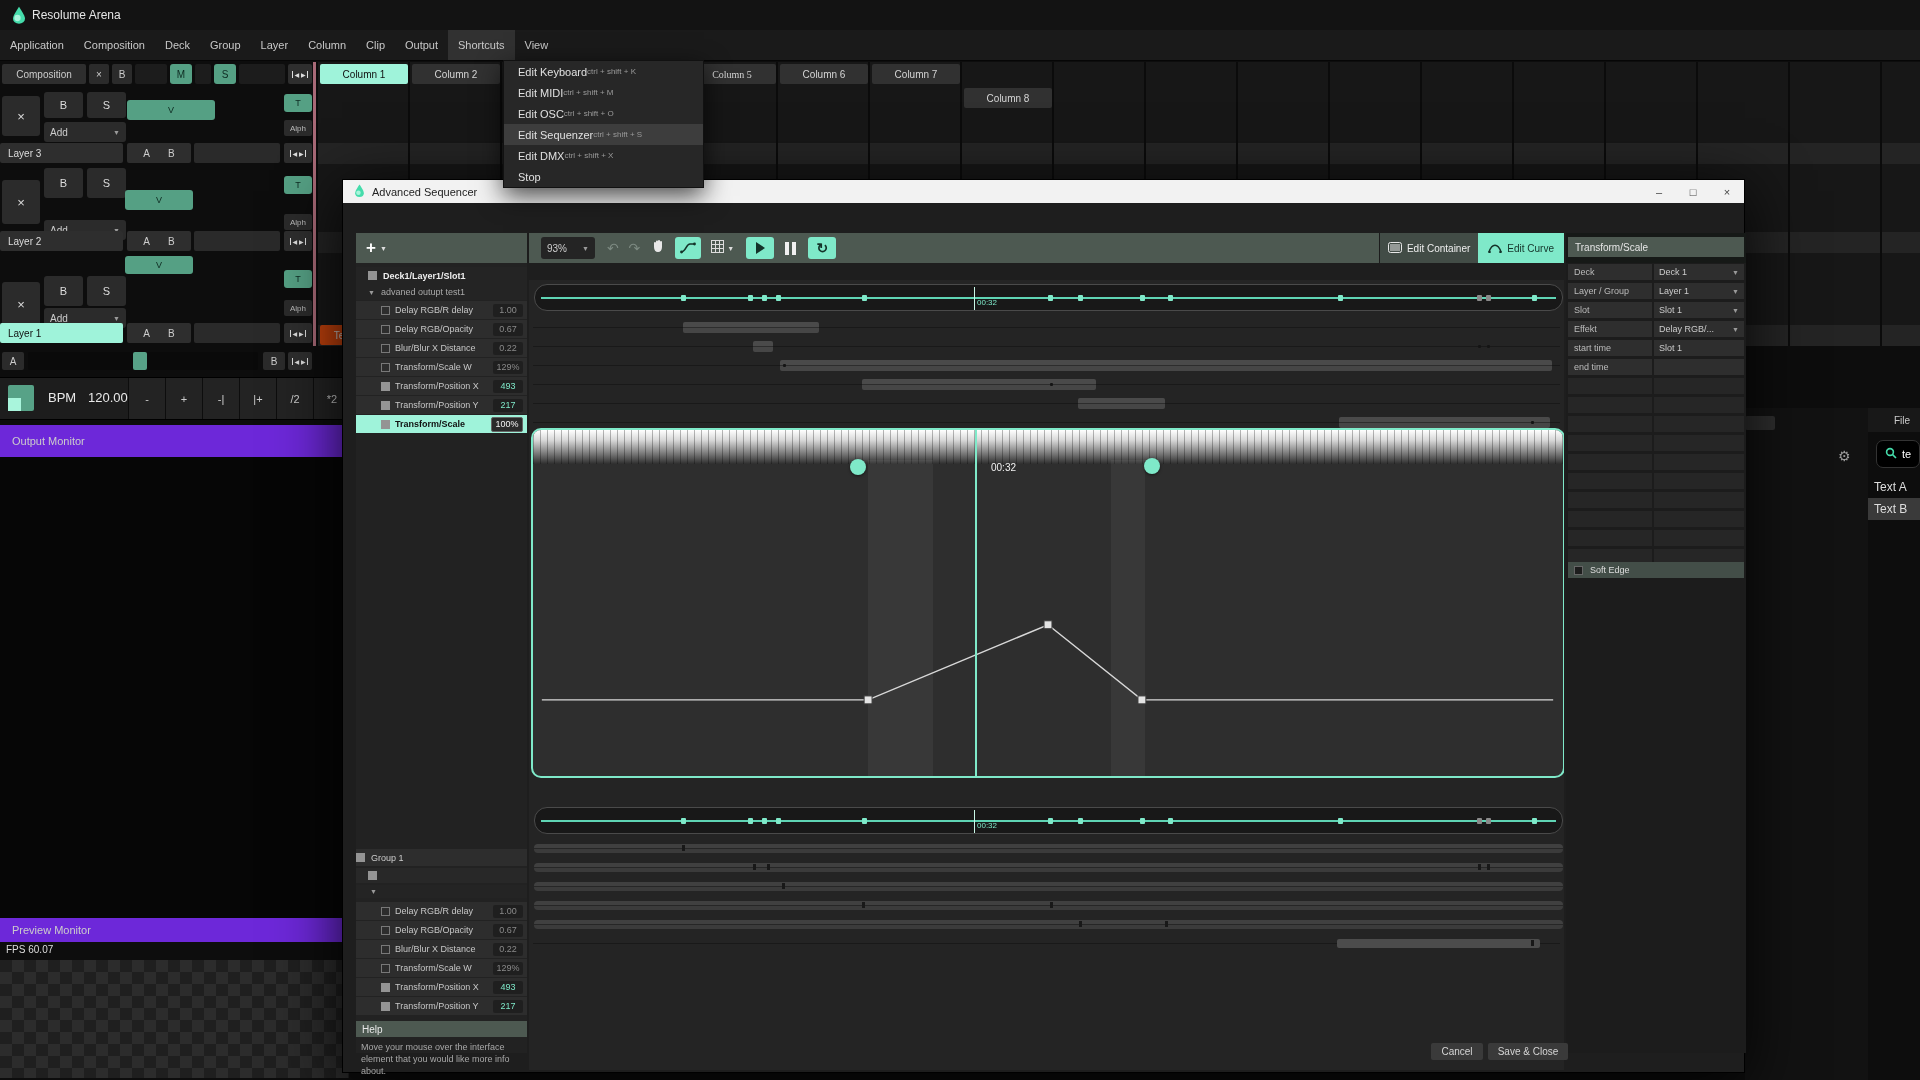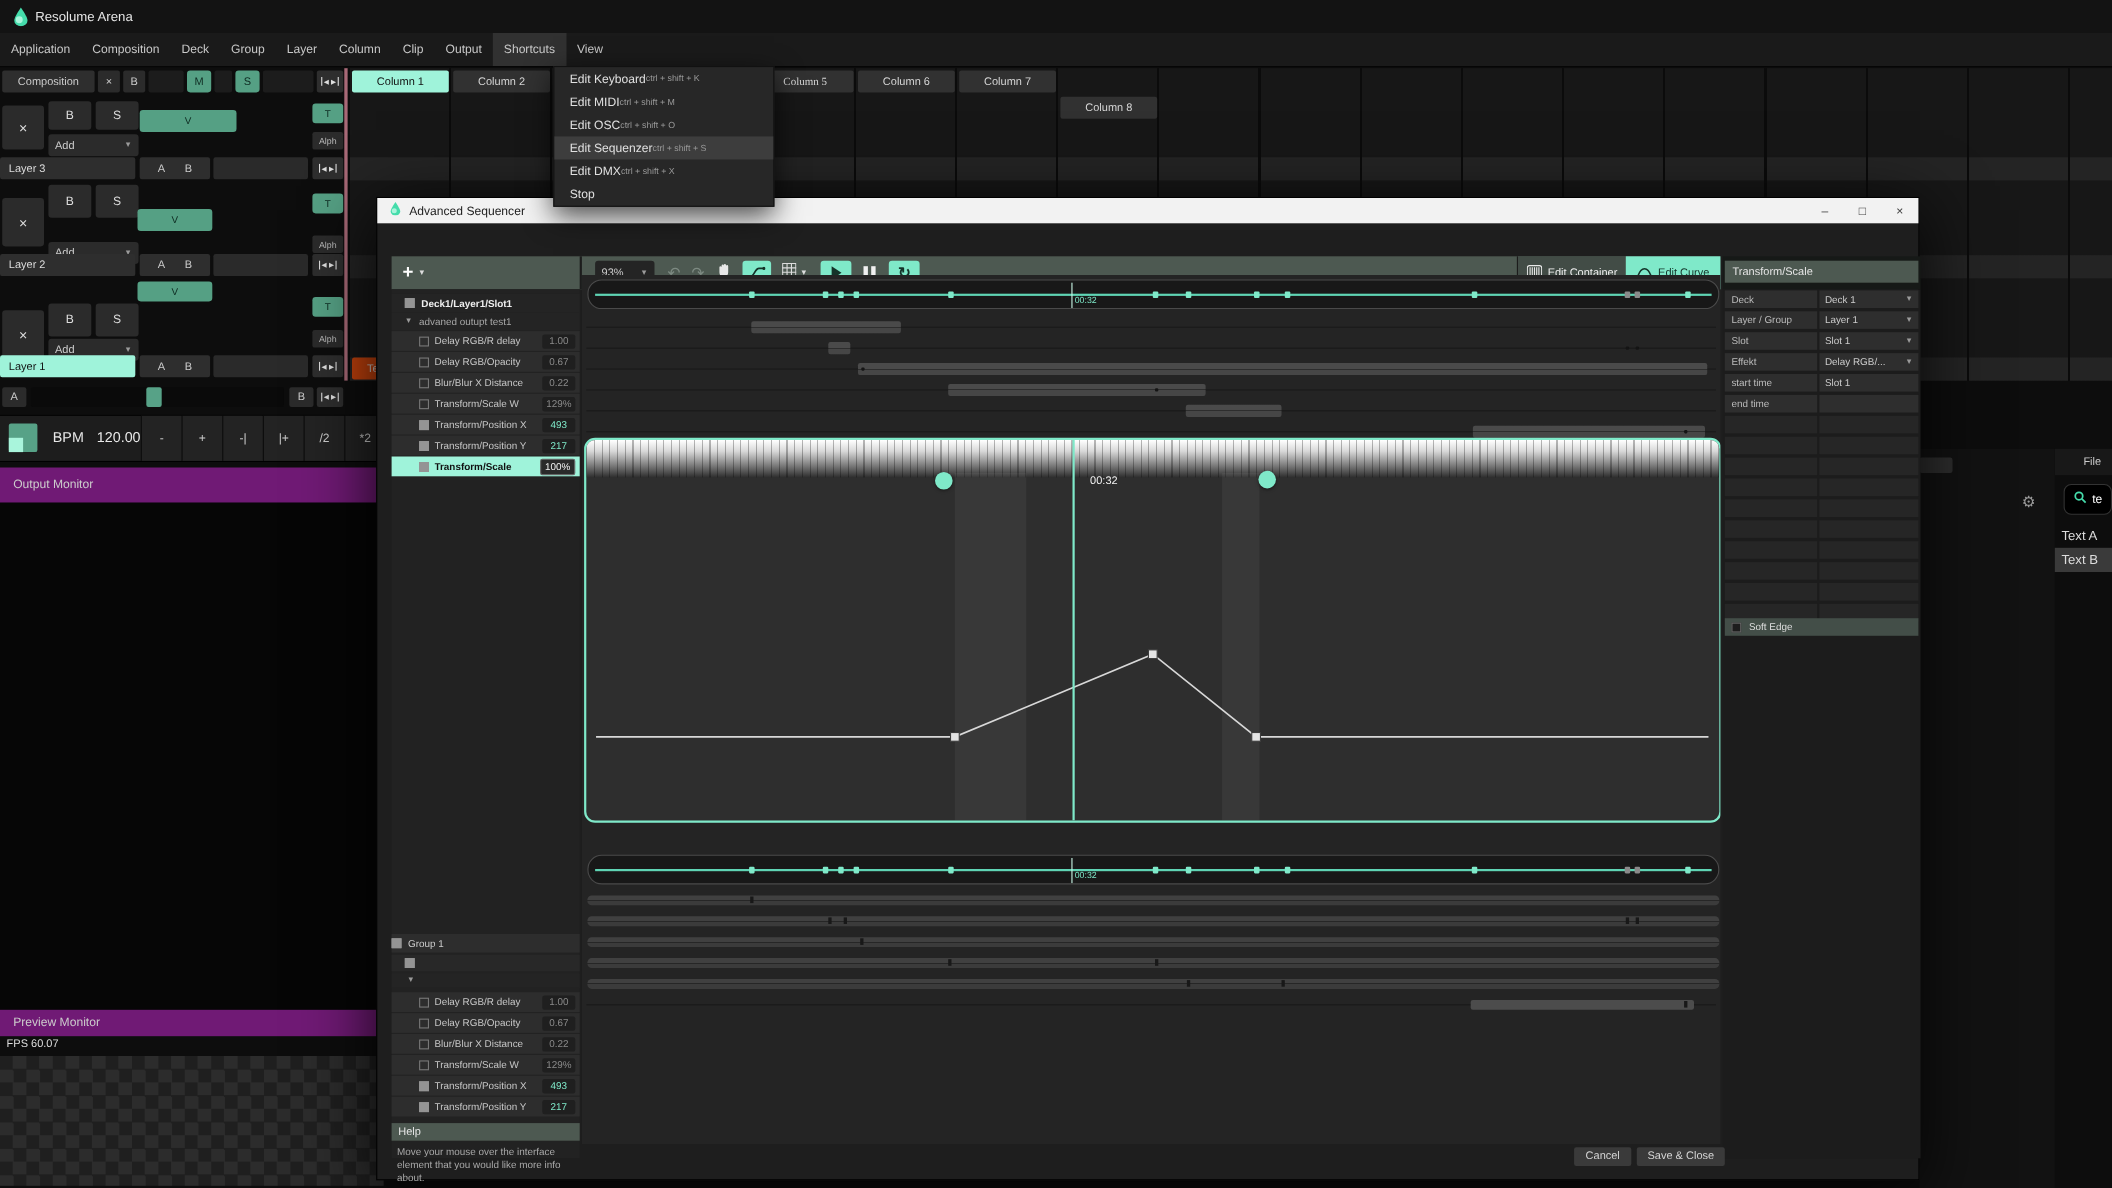--- a/index.html
+++ b/index.html
@@ -34,37 +34,37 @@
   .caret{font-size:7px;color:#9a9a9a}
   
   .ddmenu{left:503px;top:60px;width:201px;background:#272727;z-index:60;box-shadow:0 8px 24px rgba(0,0,0,.7);border:1px solid #111;box-sizing:border-box}
   .dd-item{height:21px;display:flex;align-items:center;justify-content:flex-start;padding:0 10px 0 14px;font-size:11px;color:#e0e0e0}
   .dd-item .sc{font-size:8px;color:#9a9a9a}
   .dd-item.active{background:#3d3d3d}
   
   .xfader-track{left:28px;top:352px;width:230px;height:18px;background:#0a0a0a;border-radius:2px}
   .bpmrow{left:0;top:377px;width:349px;height:41px;background:#1d1d1d;border-top:1px solid #000;border-bottom:1px solid #000}
   .bpmbtn{position:absolute;top:0;height:41px;width:36px;border-left:1px solid #0d0d0d;display:flex;align-items:center;justify-content:center;font-size:11px;color:#ccc;background:#232323}
-  .monhdr{background:#701a75;display:flex;align-items:center;padding-left:12px;font-size:11px;color:#ccc}
+  .monhdr{background:#6d28d9;display:flex;align-items:center;padding-left:12px;font-size:11px;color:#ccc}
   .checker{left:0;top:960px;width:349px;height:118px;background:repeating-conic-gradient(#2c2c2c 0% 25%,#1f1f1f 0% 50%);background-size:24px 24px}
   
   .seqwin{left:342px;top:179px;width:1403px;height:894px;background:#1e1e1e;z-index:40;box-shadow:0 12px 60px rgba(0,0,0,.85);border:1px solid #000;box-sizing:border-box}
   .seq-titlebar{position:absolute;left:0;top:0;width:100%;height:23px;background:#f2f2f2;display:flex;align-items:center}
   .seq-title{font-size:11px;color:#222;margin-left:6px}
   .winctl{position:absolute;top:0;height:23px;width:34px;display:flex;align-items:center;justify-content:center;color:#444;font-size:11px}
   .seq-strip{position:absolute;left:0;top:23px;width:100%;height:30px;background:#121212}
   .tab{position:absolute;top:30px;height:23px;display:flex;align-items:center;justify-content:center;font-size:11px;color:#c0c0c0;background:#181818}
   .tab.active{background:#5d6b63;color:#eee}
   .newbuhne{position:absolute;left:16px;top:34px;width:164px;height:19px;background:#2b2b2b;border:1px solid #555;box-sizing:border-box;display:flex;align-items:center;justify-content:space-between;padding:0 6px;font-size:10px;color:#ccc}
   .toolbar{position:absolute;left:13px;top:53px;width:1208px;height:30px;background:#4d5951;display:flex;align-items:center}
   .tbtn{height:22px;border-radius:3px;display:flex;align-items:center;justify-content:center;flex:none}
   .tbtn.cy{background:#7fe9c9}
   .prophdr-wrap{position:absolute;left:1223px;top:53px;width:180px;height:30px;background:#161917}
   .leftpanel{position:absolute;left:13px;top:83px;width:171px;height:790px;background:#222}
-  .centerpanel{position:absolute;left:186px;top:70px;width:1035px;height:790px;background:#242424;overflow:hidden}
+  .centerpanel{position:absolute;left:186px;top:100px;width:1035px;height:790px;background:#242424;overflow:hidden}
   .rightpanel{position:absolute;left:1223px;top:83px;width:180px;height:790px;background:#1c1c1c}
   .lp-row{position:absolute;left:0;width:171px;display:flex;align-items:center;box-sizing:border-box}
   .param-row{height:18px;background:#2d2d2d;padding-left:25px;gap:5px}
   .param-row .pname{font-size:9px;color:#c7c7c7;white-space:nowrap;overflow:hidden;flex:1}
   .pval{width:30px;height:13px;background:#1f1f1f;border-radius:2px;display:flex;align-items:center;justify-content:center;font-size:9px;color:#8a8a8a;margin-right:4px;flex:none}
   .param-row.sel{background:#9ff3da}
   .param-row.sel .pname{color:#101010;font-weight:bold}
   .param-row.sel .pval{background:#2a2a2a;border:1px solid #666;color:#f2f2f2}
   .pval.bright{color:#7fe9c9}
   .ruler{position:absolute;left:5px;width:1029px;height:27px;background:#181818;border:1px solid #4a4a4a;border-radius:13px;box-sizing:border-box;overflow:hidden}

